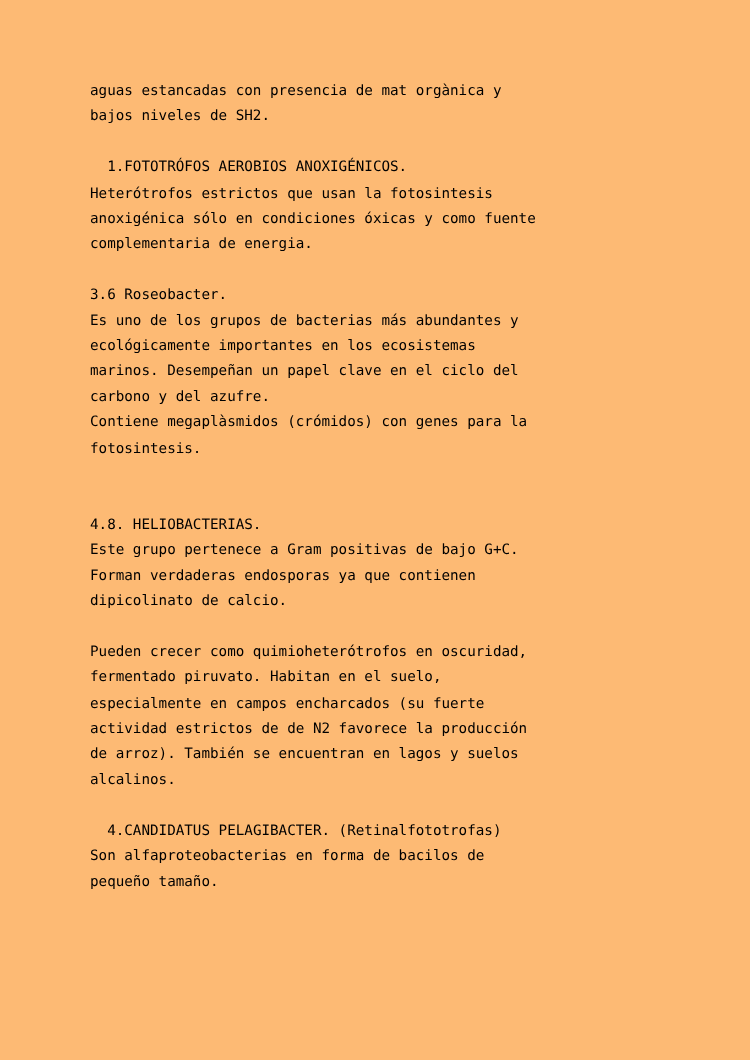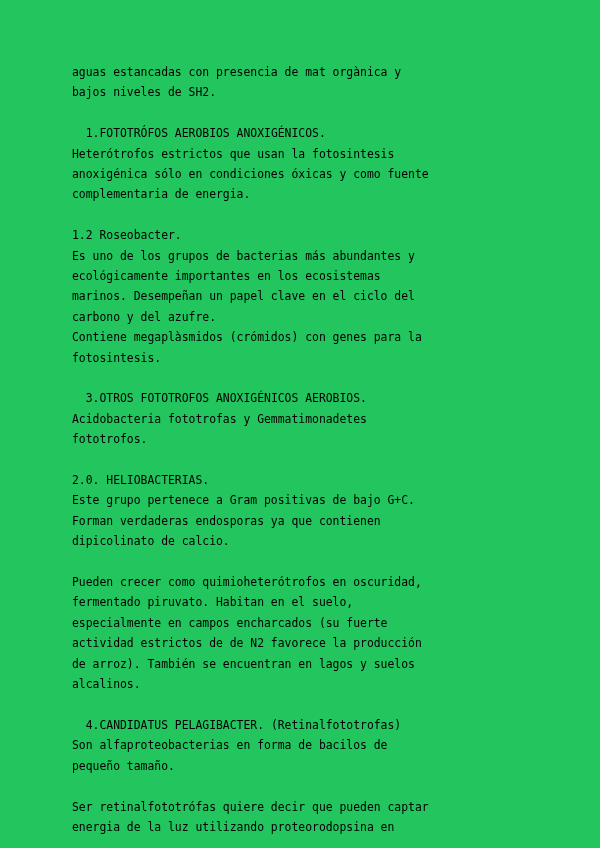--- a/index.html
+++ b/index.html
@@ -10,21 +10,21 @@
   body {
     width: 600px;
     height: 848px;
     font-family: "DejaVu Sans Mono", monospace;
     color: #000000;
   }
   .page {
     position: relative;
     width: 600px;
     height: 848px;
-    background: #22c55e;
+    background: #fdba74;
     box-sizing: border-box;
     overflow: hidden;
   }
   .content {
     position: absolute;
     left: 72px;
     top: 62px;
     width: 456px;
   }
   .para {
@@ -47,50 +47,45 @@
     <p class="para">aguas estancadas con presencia de mat orgànica y
 bajos niveles de SH2.</p>
     <div class="gap"></div>
 
     <p class="para">  1.FOTOTRÓFOS AEROBIOS ANOXIGÉNICOS.
 Heterótrofos estrictos que usan la fotosintesis
 anoxigénica sólo en condiciones óxicas y como fuente
 complementaria de energia.</p>
     <div class="gap"></div>
 
-    <p class="para">1.2 Roseobacter.
+    <p class="para">3.6 Roseobacter.
 Es uno de los grupos de bacterias más abundantes y
 ecológicamente importantes en los ecosistemas
 marinos. Desempeñan un papel clave en el ciclo del
 carbono y del azufre.
 Contiene megaplàsmidos (crómidos) con genes para la
 fotosintesis.</p>
     <div class="gap"></div>
 
-    <p class="para">  3.OTROS FOTOTROFOS ANOXIGÉNICOS AEROBIOS.
-Acidobacteria fototrofas y Gemmatimonadetes
-fototrofos.</p>
     <div class="gap"></div>
 
-    <p class="para">2.0. HELIOBACTERIAS.
+    <p class="para">4.8. HELIOBACTERIAS.
 Este grupo pertenece a Gram positivas de bajo G+C.
 Forman verdaderas endosporas ya que contienen
 dipicolinato de calcio.</p>
     <div class="gap"></div>
 
     <p class="para">Pueden crecer como quimioheterótrofos en oscuridad,
 fermentado piruvato. Habitan en el suelo,
 especialmente en campos encharcados (su fuerte
 actividad estrictos de de N2 favorece la producción
 de arroz). También se encuentran en lagos y suelos
 alcalinos.</p>
     <div class="gap"></div>
 
     <p class="para">  4.CANDIDATUS PELAGIBACTER. (Retinalfototrofas)
 Son alfaproteobacterias en forma de bacilos de
 pequeño tamaño.</p>
     <div class="gap"></div>
 
-    <p class="para">Ser retinalfototrófas quiere decir que pueden captar
-energia de la luz utilizando proteorodopsina en</p>
 
   </div>
 </div>
 
 </body></html>

